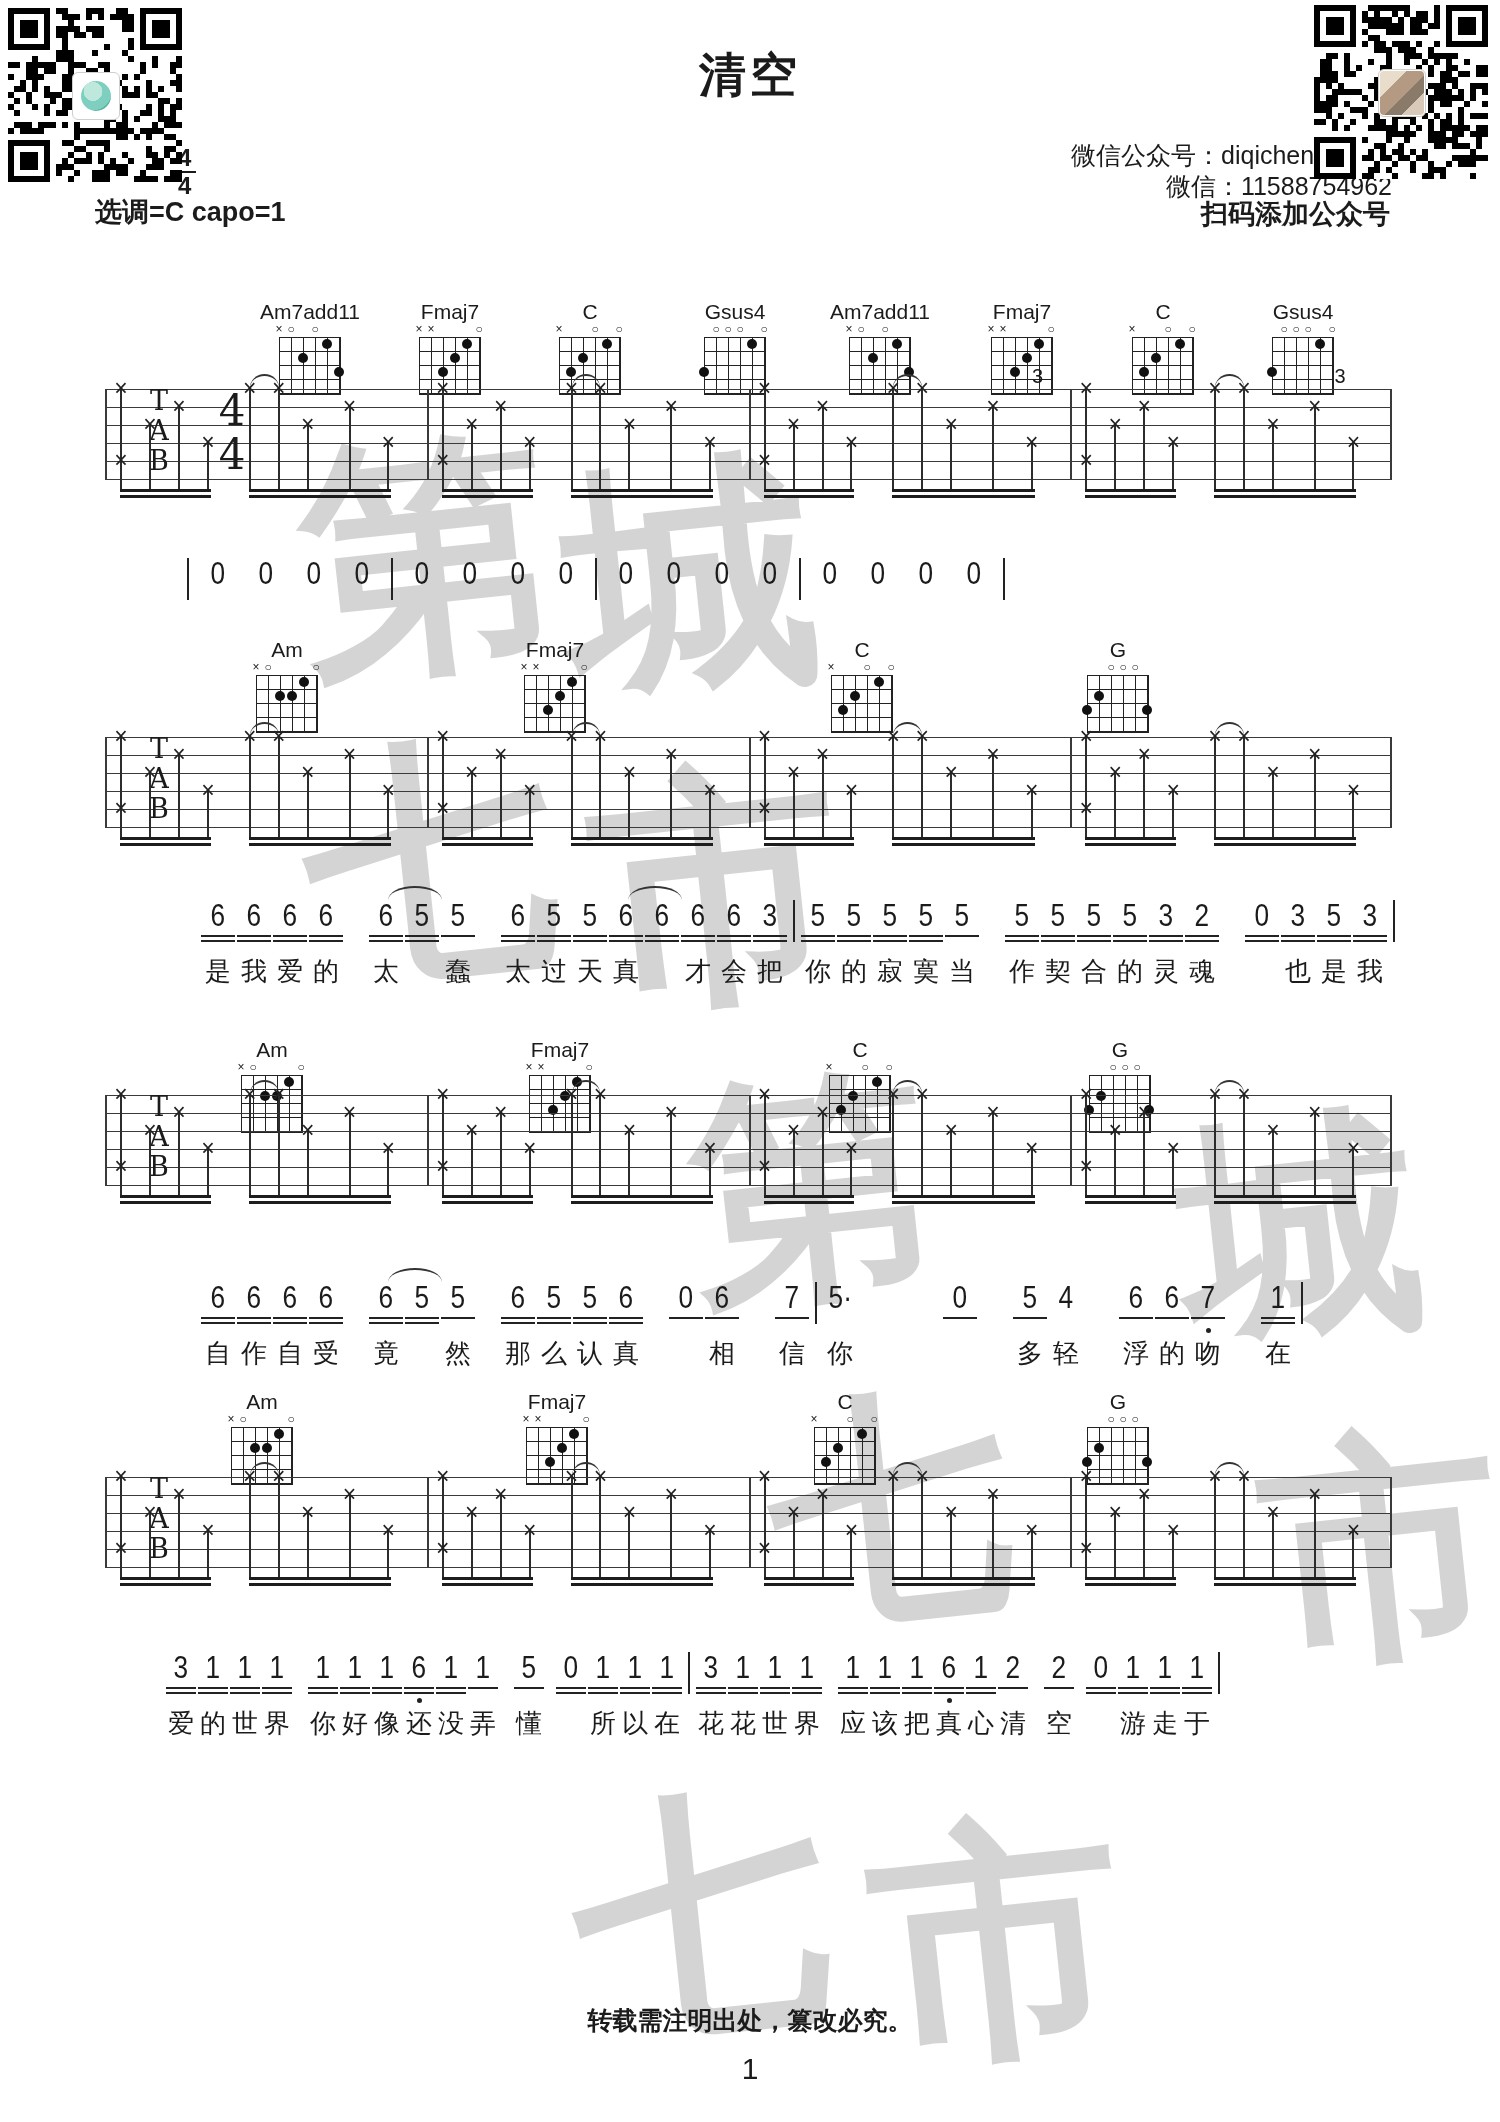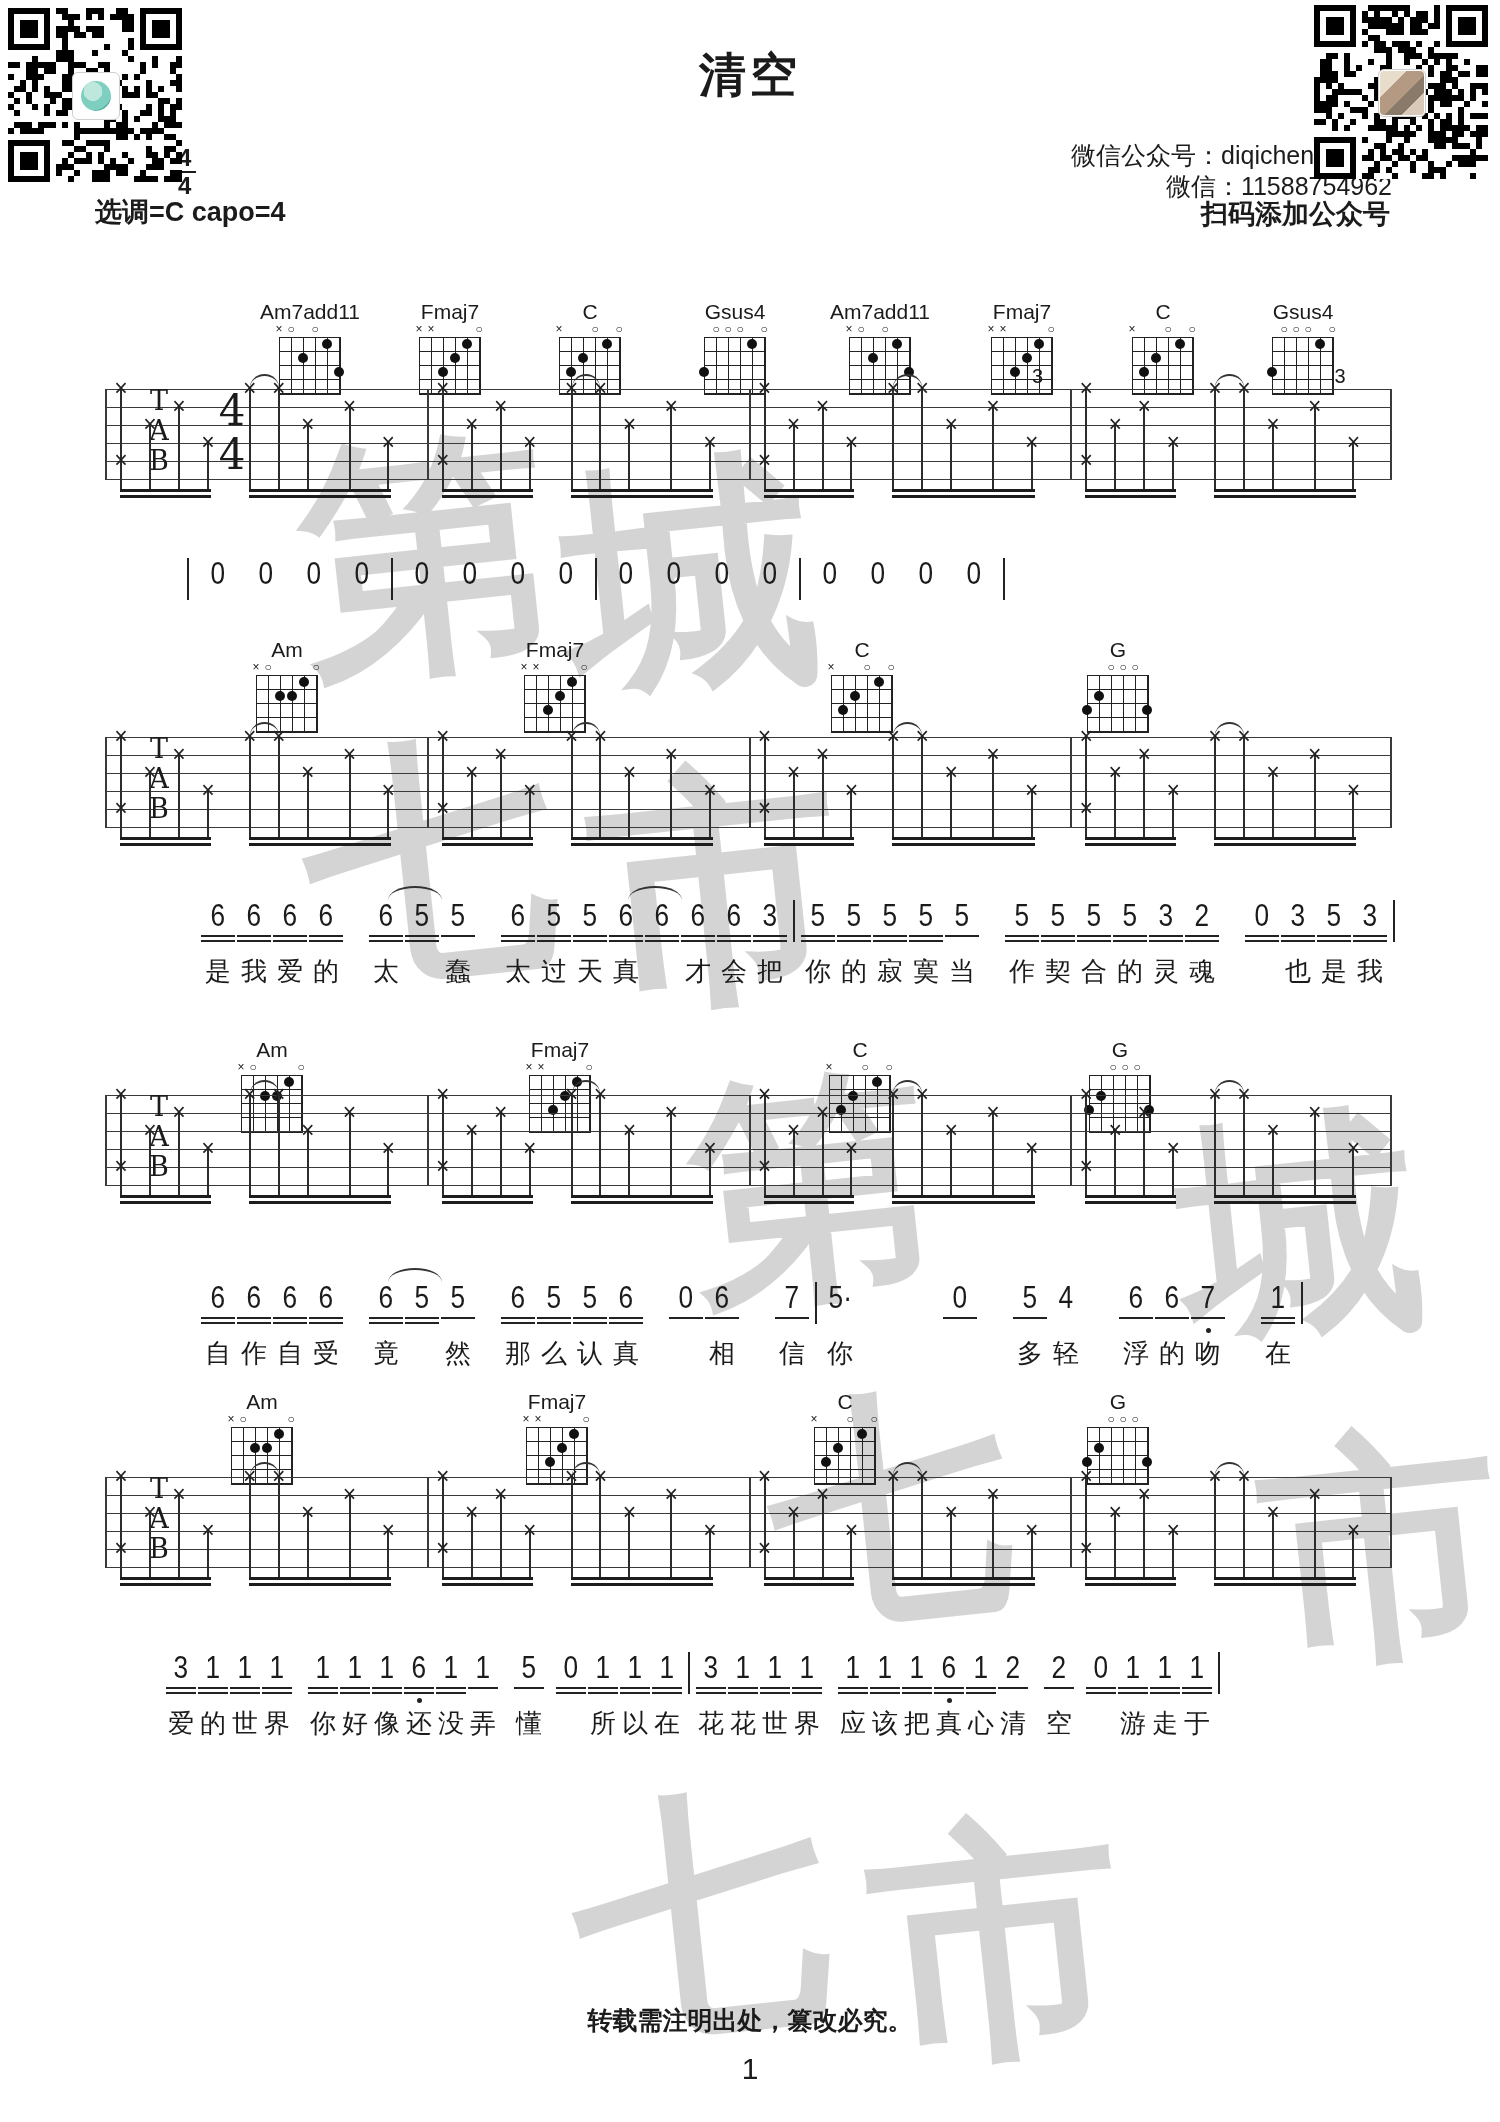--- a/index.html
+++ b/index.html
@@ -79,21 +79,21 @@
 
   <div class="title">清空</div>
   <div class="keyline">
     <span>1= E</span>
     <span class="frac">
       <span>4</span>
       <span class="frac-bar"></span>
       <span>4</span>
     </span>
   </div>
-  <div class="tuning">选调=C  capo=4</div>
+  <div class="tuning">选调=C  capo=1</div>
   <div class="rightcol">
     <div class="row">微信公众号：diqichengshijita</div>
     <div class="row">微信：11588754962</div>
   </div>
   <div class="arranger">扫码添加公众号</div>
 
   <div class="qr" id="qr-left" style="left:8px;top:8px;width:174px;height:174px;">
       <div class="qr-cell" style="left: 48px; top: 0px; width: 6px; height: 6px;"></div>
       <div class="qr-cell" style="left: 54px; top: 0px; width: 6px; height: 6px;"></div>
       <div class="qr-cell" style="left: 78px; top: 0px; width: 6px; height: 6px;"></div>

